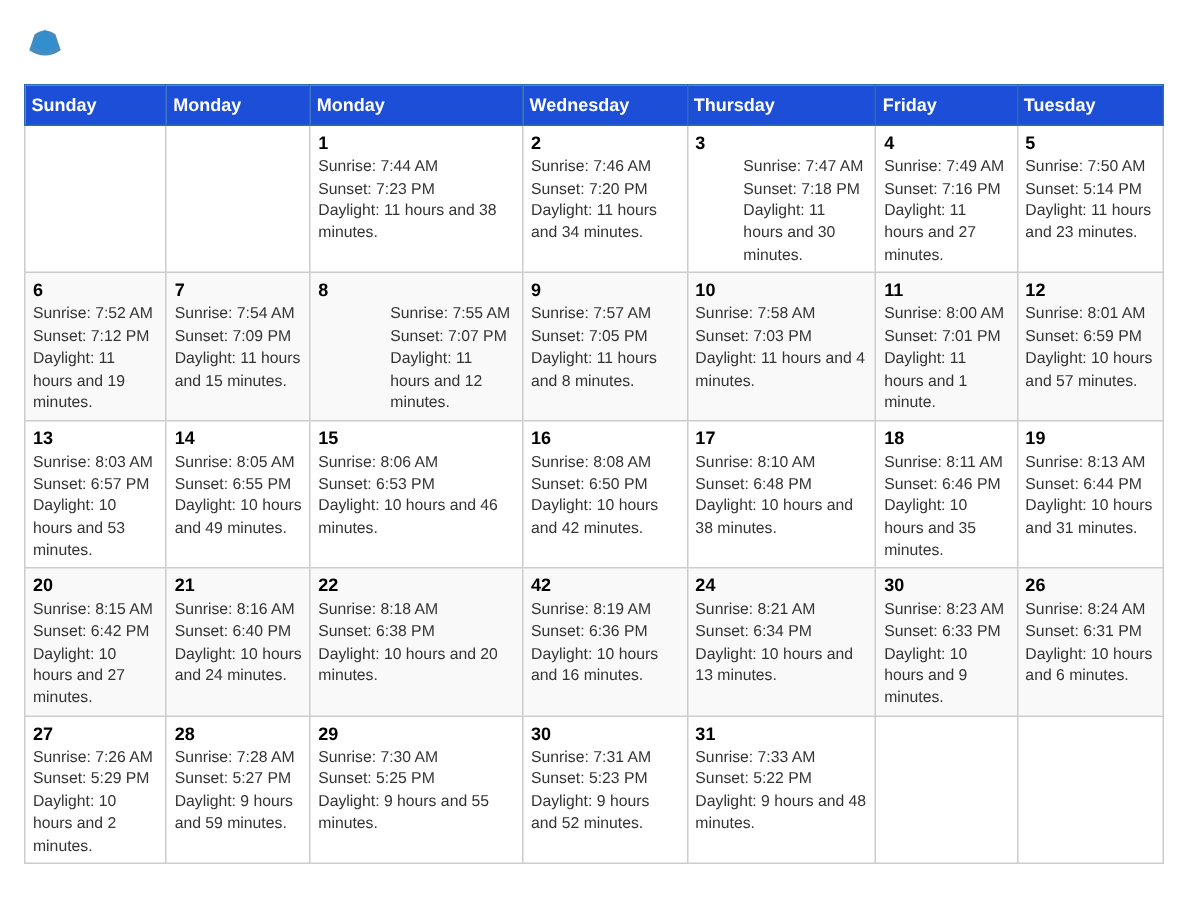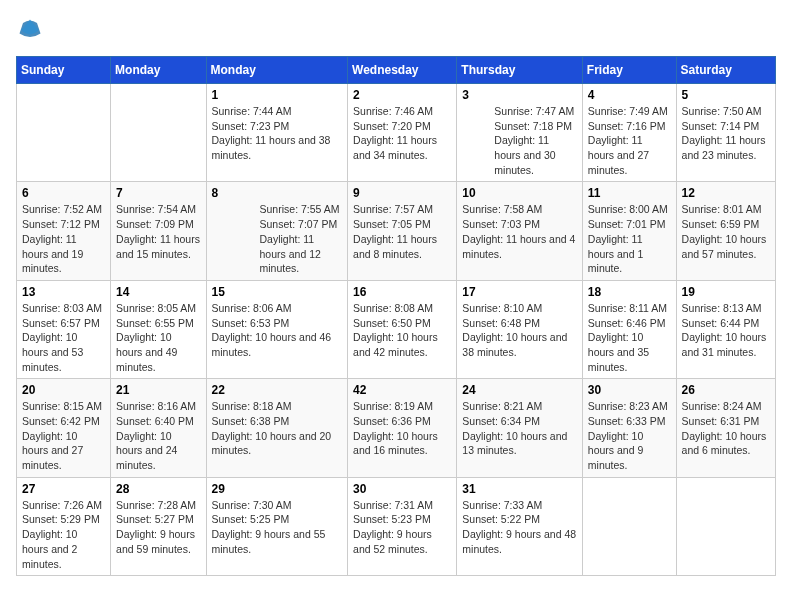--- a/index.html
+++ b/index.html
@@ -96,21 +96,21 @@
 
 <table>
   <thead>
     <tr>
     <th>Sunday</th>
         <th>Monday</th>
         <th>Monday</th>
         <th>Wednesday</th>
         <th>Thursday</th>
         <th>Friday</th>
-        <th>Saturday</th>
+        <th>Tuesday</th>
       </tr>
   </thead>
   <tbody id="calendar-body">
   <tr>
         <td class="empty"></td>
         <td class="empty"></td>
         <td>
           <span class="day-num">1</span>
           <div class="day-info" style="white-space: pre-line;">Sunrise: 7:44 AM
 Sunset: 7:23 PM
@@ -130,21 +130,21 @@
         </td>
         <td>
           <span class="day-num">4</span>
           <div class="day-info" style="white-space: pre-line;">Sunrise: 7:49 AM
 Sunset: 7:16 PM
 Daylight: 11 hours and 27 minutes.</div>
         </td>
         <td>
           <span class="day-num">5</span>
           <div class="day-info" style="white-space: pre-line;">Sunrise: 7:50 AM
-Sunset: 7:14 PM
+Sunset: 5:14 PM
 Daylight: 11 hours and 23 minutes.</div>
         </td>
       </tr>
       <tr>
         <td>
           <span class="day-num">6</span>
           <div class="day-info" style="white-space: pre-line;">Sunrise: 7:52 AM
 Sunset: 7:12 PM
 Daylight: 11 hours and 19 minutes.</div>
         </td>

